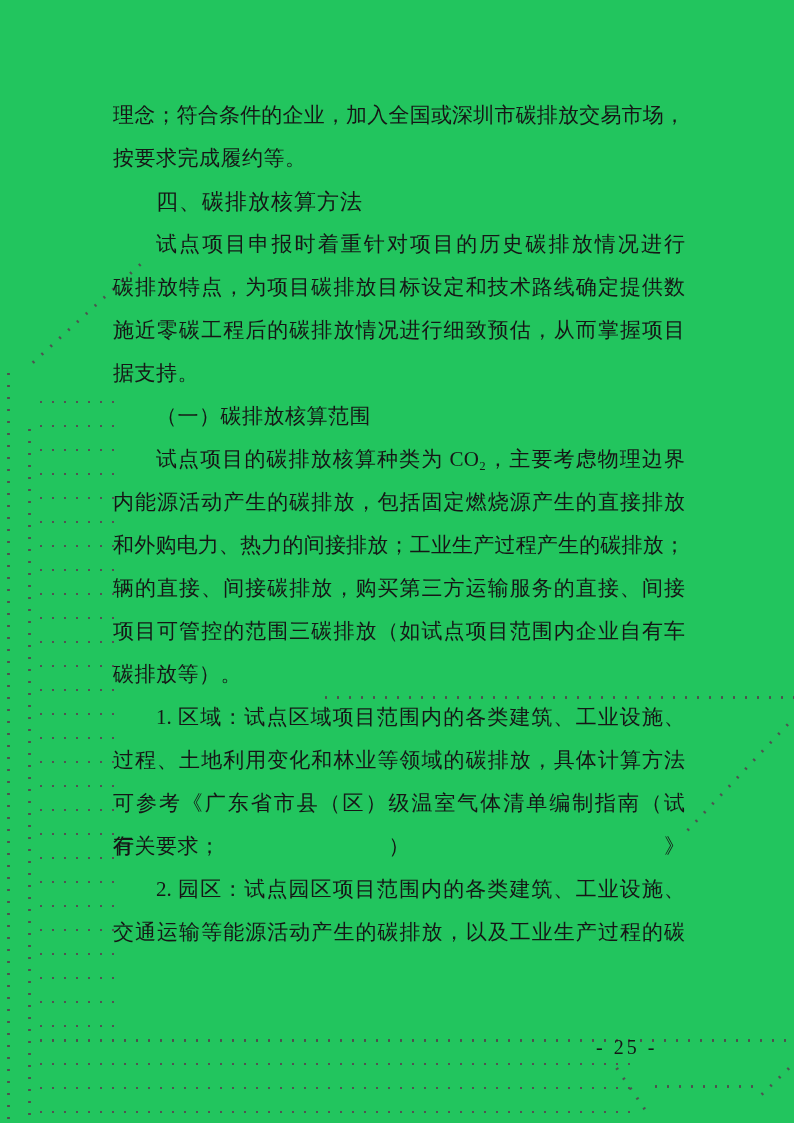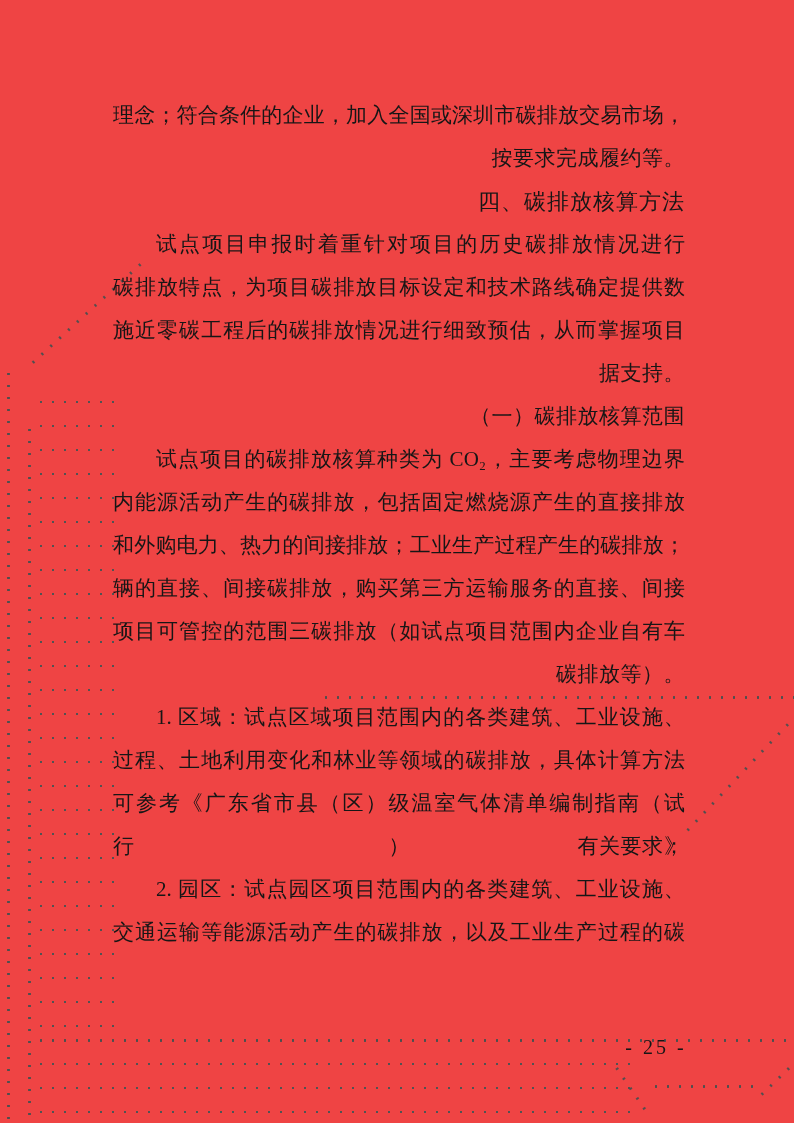--- a/index.html
+++ b/index.html
@@ -4,32 +4,32 @@
 <style>
   * { margin: 0; padding: 0; box-sizing: border-box; }
   html, body { background: #ffffff; }
   body {
     width: 794px; height: 1123px;
     position: relative;
     font-family: "Liberation Serif", "DejaVu Serif", serif;
     color: #161616;
     overflow: hidden;
   }
-  .page { position: absolute; inset: 0; background: #ef4444; }
+  .page { position: absolute; inset: 0; background: #22c55e; }
 
   
   .textblock {
     position: absolute;
     left: 113px; top: 94px; width: 572px;
   }
   .line {
     height: 43px; line-height: 43px;
     font-size: 21px;
     white-space: nowrap;
-    text-align: right;
+    text-align: left;
     letter-spacing: 0.5px;
     filter: blur(0.2px);
   }
   .line.justify {
     white-space: normal;
     text-align: justify;
     text-align-last: justify;
     letter-spacing: 0;
   }
   .line.indent { padding-left: 43px; }
@@ -38,21 +38,21 @@
     font-weight: normal;
     font-size: 22px;
     letter-spacing: 1px;
   }
 
   
   .pagenum {
     position: absolute;
     left: 596px; top: 1036px; width: 120px;
     font-size: 20px; letter-spacing: 3px;
-    text-align: center;
+    text-align: left;
   }
 
   
   .dots-h {
     position: absolute; height: 3px;
     background-image: radial-gradient(circle, #4e4e4e 1.1px, transparent 1.3px);
     background-size: 12px 3px;
     background-position: 0 50%;
   }
   .dots-v {

